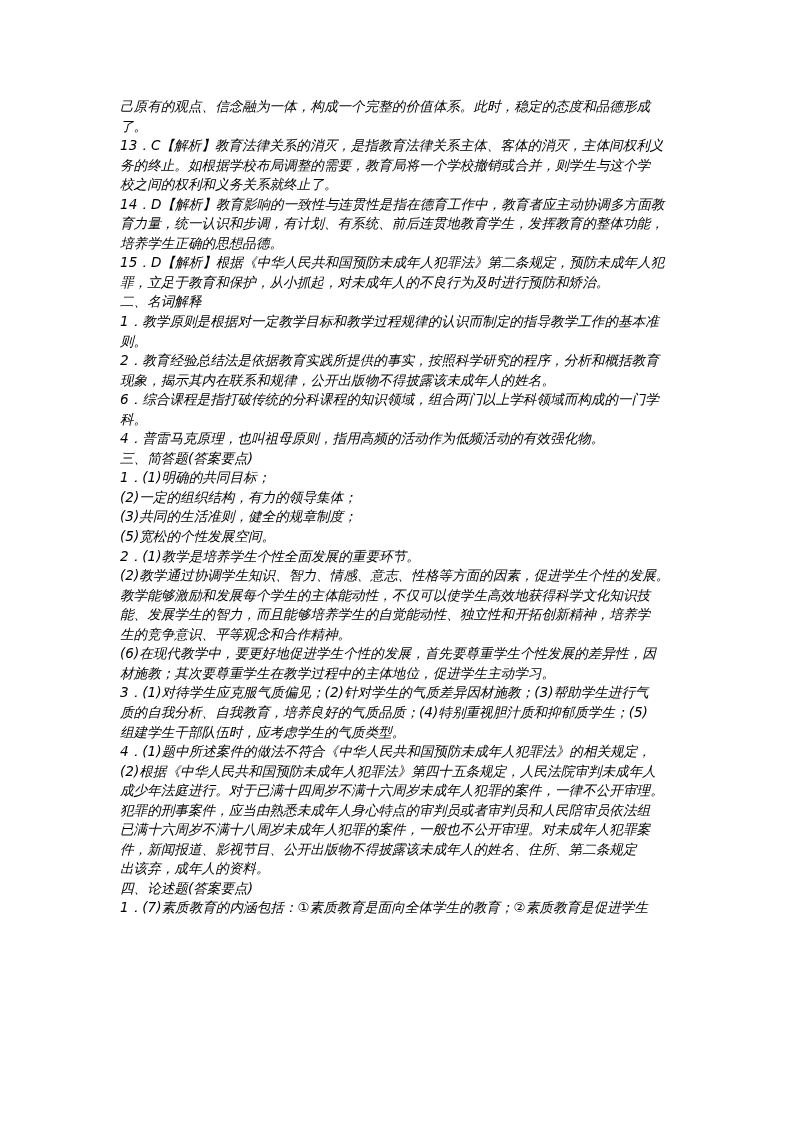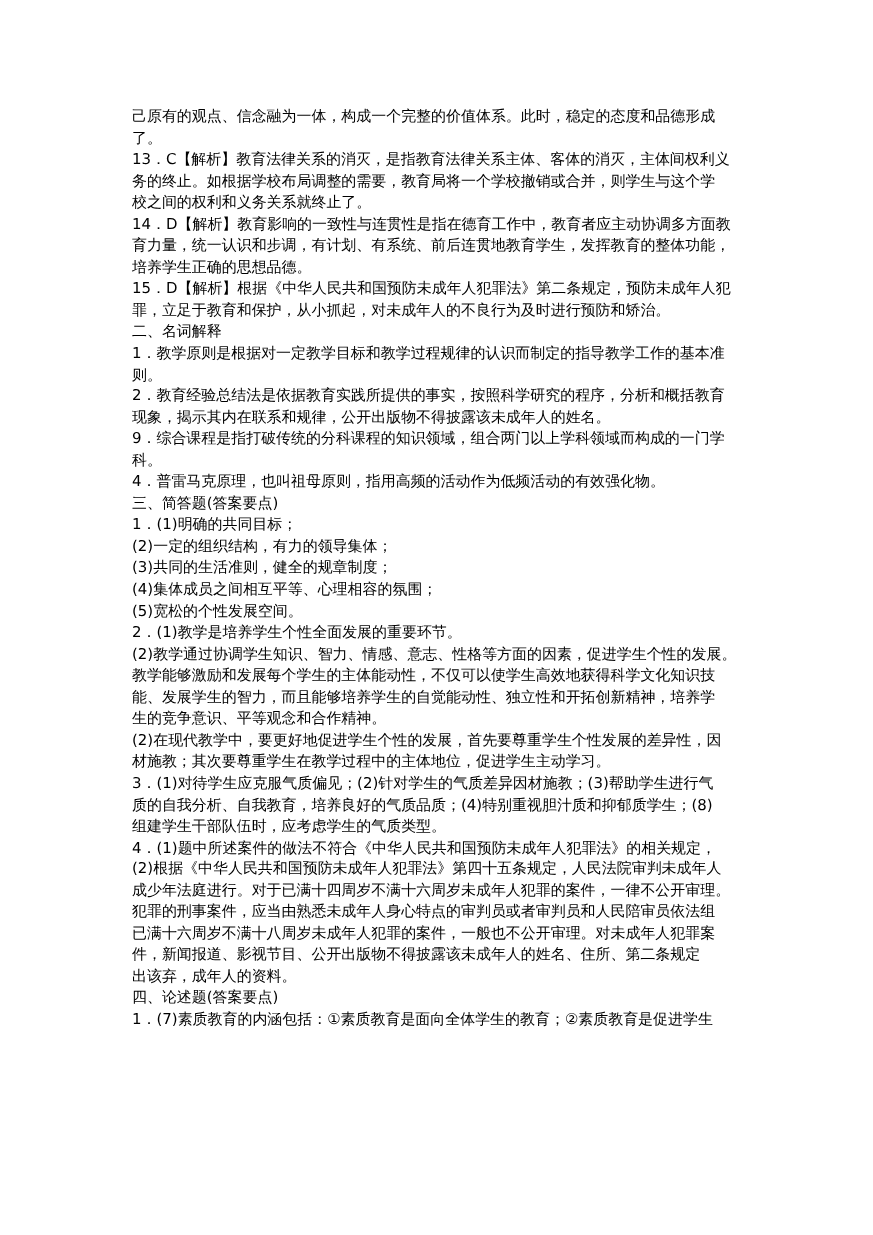--- a/index.html
+++ b/index.html
@@ -1,17 +1,17 @@
 <!DOCTYPE html>
 <html><head>
 <meta charset="utf-8">
 <style>
   html, body { margin: 0; padding: 0; background: #ffffff; }
   body { width: 794px; height: 1123px; position: relative; overflow: hidden; }
-  .page { position: absolute; left: 120px; top: 97px; width: 562px; }
+  .page { position: absolute; left: 120px; top: 97px; width: 562px; font-style: italic; }
   .line {
     font-family: "DejaVu Sans", "Liberation Sans", sans-serif;
     font-size: 13.6px;
     line-height: 19.55px;
     height: 19.55px;
     color: #000000;
     white-space: nowrap;
     letter-spacing: 0px;
   }
 </style>
@@ -27,38 +27,37 @@
   <div class="line">14．D【解析】教育影响的一致性与连贯性是指在德育工作中，教育者应主动协调多方面教</div>
   <div class="line">育力量，统一认识和步调，有计划、有系统、前后连贯地教育学生，发挥教育的整体功能，</div>
   <div class="line">培养学生正确的思想品德。</div>
   <div class="line">15．D【解析】根据《中华人民共和国预防未成年人犯罪法》第二条规定，预防未成年人犯</div>
   <div class="line">罪，立足于教育和保护，从小抓起，对未成年人的不良行为及时进行预防和矫治。</div>
   <div class="line">二、名词解释</div>
   <div class="line">1．教学原则是根据对一定教学目标和教学过程规律的认识而制定的指导教学工作的基本准</div>
   <div class="line">则。</div>
   <div class="line">2．教育经验总结法是依据教育实践所提供的事实，按照科学研究的程序，分析和概括教育</div>
   <div class="line">现象，揭示其内在联系和规律，公开出版物不得披露该未成年人的姓名。</div>
-  <div class="line">9．综合课程是指打破传统的分科课程的知识领域，组合两门以上学科领域而构成的一门学</div>
+  <div class="line">6．综合课程是指打破传统的分科课程的知识领域，组合两门以上学科领域而构成的一门学</div>
   <div class="line">科。</div>
   <div class="line">4．普雷马克原理，也叫祖母原则，指用高频的活动作为低频活动的有效强化物。</div>
   <div class="line">三、简答题(答案要点)</div>
   <div class="line">1．(1)明确的共同目标；</div>
   <div class="line">(2)一定的组织结构，有力的领导集体；</div>
   <div class="line">(3)共同的生活准则，健全的规章制度；</div>
-  <div class="line">(4)集体成员之间相互平等、心理相容的氛围；</div>
   <div class="line">(5)宽松的个性发展空间。</div>
   <div class="line">2．(1)教学是培养学生个性全面发展的重要环节。</div>
   <div class="line">(2)教学通过协调学生知识、智力、情感、意志、性格等方面的因素，促进学生个性的发展。</div>
   <div class="line">教学能够激励和发展每个学生的主体能动性，不仅可以使学生高效地获得科学文化知识技</div>
   <div class="line">能、发展学生的智力，而且能够培养学生的自觉能动性、独立性和开拓创新精神，培养学</div>
   <div class="line">生的竞争意识、平等观念和合作精神。</div>
-  <div class="line">(2)在现代教学中，要更好地促进学生个性的发展，首先要尊重学生个性发展的差异性，因</div>
+  <div class="line">(6)在现代教学中，要更好地促进学生个性的发展，首先要尊重学生个性发展的差异性，因</div>
   <div class="line">材施教；其次要尊重学生在教学过程中的主体地位，促进学生主动学习。</div>
   <div class="line">3．(1)对待学生应克服气质偏见；(2)针对学生的气质差异因材施教；(3)帮助学生进行气</div>
-  <div class="line">质的自我分析、自我教育，培养良好的气质品质；(4)特别重视胆汁质和抑郁质学生；(8)</div>
+  <div class="line">质的自我分析、自我教育，培养良好的气质品质；(4)特别重视胆汁质和抑郁质学生；(5)</div>
   <div class="line">组建学生干部队伍时，应考虑学生的气质类型。</div>
   <div class="line">4．(1)题中所述案件的做法不符合《中华人民共和国预防未成年人犯罪法》的相关规定，</div>
   <div class="line">(2)根据《中华人民共和国预防未成年人犯罪法》第四十五条规定，人民法院审判未成年人</div>
   <div class="line">成少年法庭进行。对于已满十四周岁不满十六周岁未成年人犯罪的案件，一律不公开审理。</div>
   <div class="line">犯罪的刑事案件，应当由熟悉未成年人身心特点的审判员或者审判员和人民陪审员依法组</div>
   <div class="line">已满十六周岁不满十八周岁未成年人犯罪的案件，一般也不公开审理。对未成年人犯罪案</div>
   <div class="line">件，新闻报道、影视节目、公开出版物不得披露该未成年人的姓名、住所、第二条规定</div>
   <div class="line">出该弃，成年人的资料。</div>
   <div class="line">四、论述题(答案要点)</div>
   <div class="line">1．(7)素质教育的内涵包括：①素质教育是面向全体学生的教育；②素质教育是促进学生</div>

